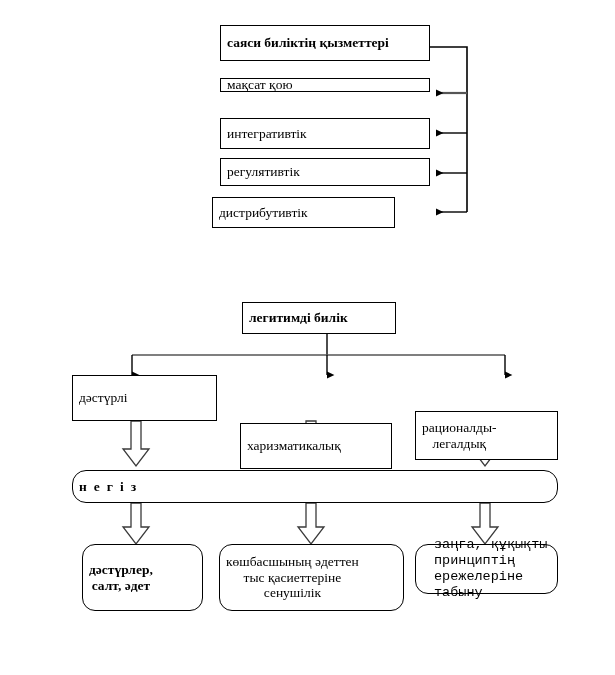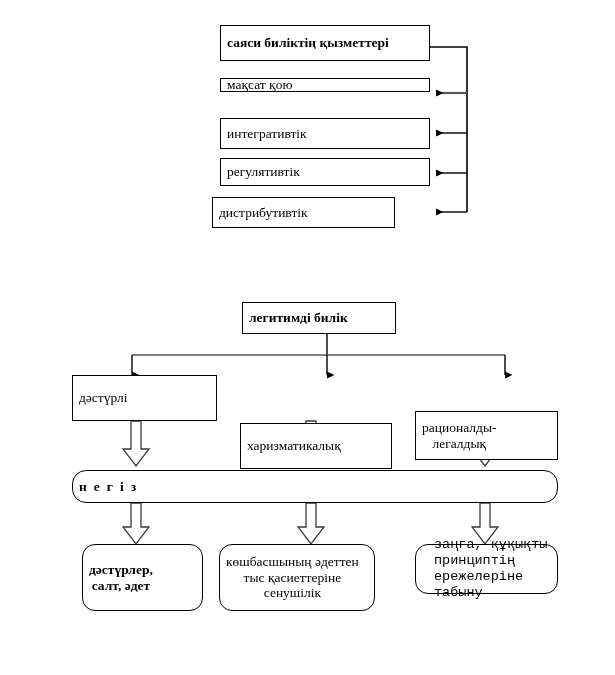--- a/index.html
+++ b/index.html
@@ -159,21 +159,21 @@
 
   <div class="node" style="left:72px; top:470px; width:486px; height:33px;border-radius:14px;">
     <span class="node-text basis-bar">негіз</span>
   </div>
 
   <div class="node rounded" style="left:82px; top:544px; width:121px; height:67px;font-weight:bold;">
     <span class="node-text">дәстүрлер,
 салт, әдет</span>
   </div>
 
-  <div class="node rounded" style="left:219px; top:544px; width:156px; height:67px;">
+  <div class="node rounded" style="left:219px; top:544px; width:185px; height:67px;">
     <span class="node-text">көшбасшының әдеттен
 тыс қасиеттеріне
 сенушілік</span>
   </div>
 
   <div class="node rounded leftalign" style="left:415px; top:544px; width:143px; height:50px;font-family:Liberation Mono, monospace;">
     <span class="node-text">заңға, құқықты
 принциптің
 ережелеріне табыну</span>
   </div>

